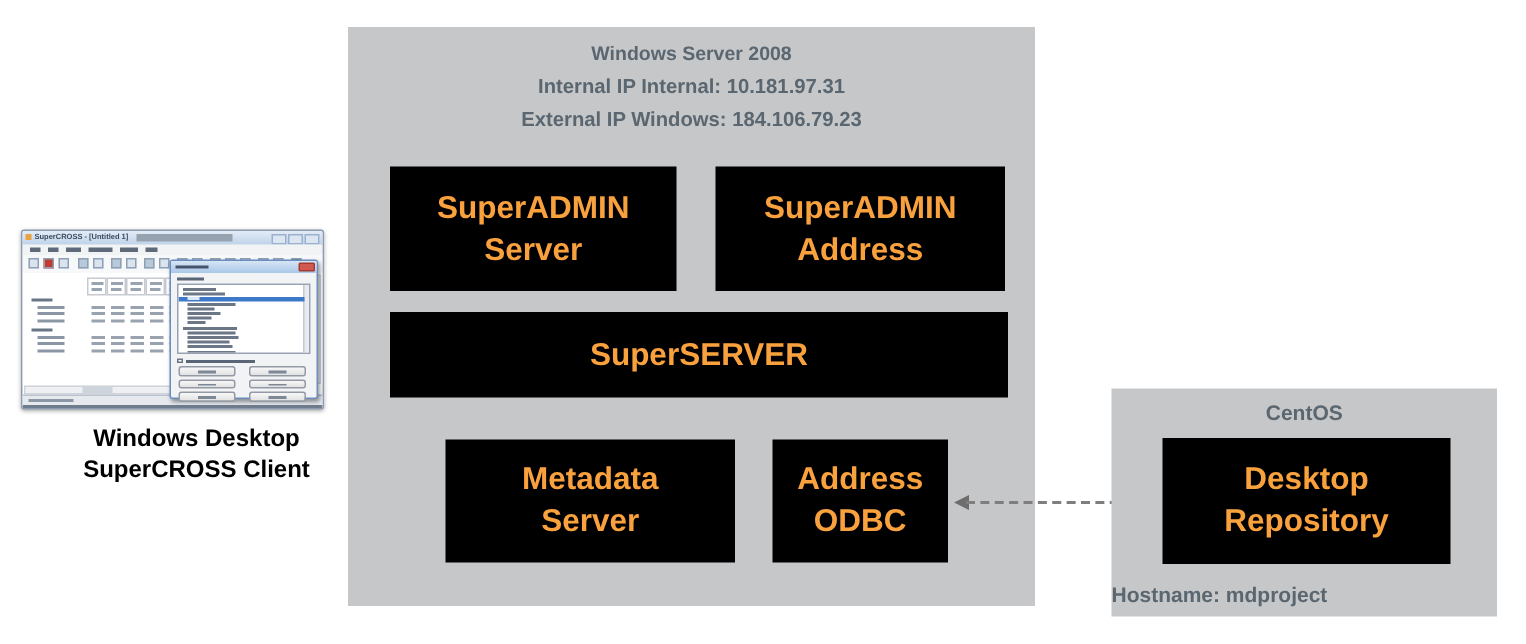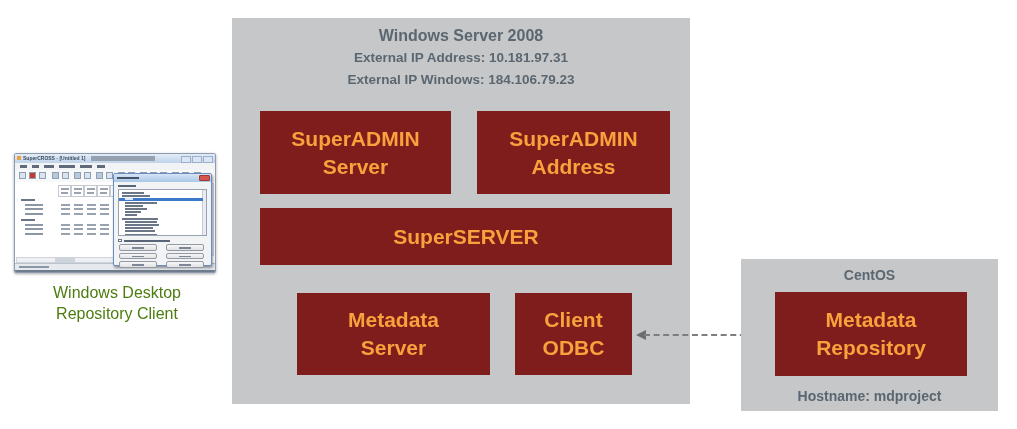--- a/index.html
+++ b/index.html
@@ -5,49 +5,49 @@
   html,body{margin:0;padding:0;background:#fff;}
   .stage{position:relative;width:1017px;height:429px;background:#ffffff;
          font-family:"Liberation Sans",sans-serif;overflow:hidden;}
 
   
   .group{position:absolute;background:#c6c7c9;}
   .group-main{left:232px;top:18px;width:458px;height:386px;}
   .group-centos{left:741px;top:259px;width:257px;height:152px;}
   .group-head{position:absolute;top:7px;left:0;right:0;text-align:center;
               color:#5b6770;font-weight:bold;}
-  .gh-title{font-size:16px;line-height:22px;}
+  .gh-title{font-size:13px;line-height:22px;}
   .gh-line{font-size:13.5px;line-height:22px;}
   .centos-title{position:absolute;top:8px;left:0;right:0;text-align:center;
                 color:#5b6770;font-weight:bold;font-size:14px;}
-  .hostname{position:absolute;bottom:7px;left:0;right:0;text-align:center;
+  .hostname{position:absolute;bottom:7px;left:0;right:0;text-align:left;
             color:#5b6770;font-weight:bold;font-size:14px;}
 
   
-  .panel{position:absolute;background:#7f1d1d;color:#f9a13c;font-weight:bold;
+  .panel{position:absolute;background:#000000;color:#f9a13c;font-weight:bold;
          font-size:21px;line-height:28px;display:flex;align-items:center;
          justify-content:center;text-align:center;padding:0 24px;box-sizing:border-box;}
   .p-sa-server{left:28px;top:93px;width:191px;height:83px;}
   .p-sa-console{left:245px;top:93px;width:193px;height:83px;}
   .p-superserver{left:28px;top:190px;width:412px;height:57px;}
   .p-md-server{left:65px;top:275px;width:193px;height:82px;}
   .p-oracle{left:283px;top:275px;width:117px;height:82px;}
   .p-repo{left:34px;top:33px;width:192px;height:84px;}
 
   
   .arrow{position:absolute;left:636px;top:328px;width:137px;height:14px;}
   .arrow .dash{position:absolute;left:8px;right:8px;top:6px;border-top:2px dashed #7e7e7e;}
   .arrow .head{position:absolute;top:2px;width:0;height:0;
                border-top:5px solid transparent;border-bottom:5px solid transparent;}
   .arrow .head.left{left:0;border-right:10px solid #6d6d6d;}
   .arrow .head.right{right:0;border-left:10px solid #6d6d6d;}
 
   
-  .caption{position:absolute;left:16px;top:282px;width:202px;text-align:center;
-           color:#4d7c0f;font-weight:normal;font-size:16px;line-height:21px;}
+  .caption{position:absolute;left:30px;top:282px;width:202px;text-align:center;
+           color:#000000;font-weight:bold;font-size:16px;line-height:21px;}
 
   
   .shot{position:absolute;left:14px;top:153px;width:202px;height:120px;background:#fff;
         border:1px solid #8d9bb0;border-radius:2px;box-shadow:0 1px 3px rgba(0,0,0,.35);
         box-sizing:border-box;overflow:hidden;}
   .w-title{position:absolute;left:0;top:0;right:0;height:9px;
            background:linear-gradient(#e3ecf7,#bfd3ea);border-bottom:1px solid #a9bcd6;}
   .w-icon{position:absolute;left:2px;top:2px;width:4px;height:4px;background:#e9a23f;}
   .w-title-text{position:absolute;left:8px;top:1px;font-size:5px;color:#3c4a5e;
                 white-space:nowrap;font-weight:bold;}
@@ -238,53 +238,53 @@
           <i></i>
         </span>
       <span class="d-btn" style="left:52px;top:87px">
           <i></i>
         </span>
     </div>
   </div>
 
   <div class="caption">
     <div>Windows Desktop</div>
-    <div>Repository Client</div>
+    <div>SuperCROSS Client</div>
   </div>
 
   <div class="group group-main">
     <div class="group-head">
       <div class="gh-title">Windows Server 2008</div>
-      <div class="gh-line">External IP Address: 10.181.97.31</div>
+      <div class="gh-line">Internal IP Internal: 10.181.97.31</div>
       <div class="gh-line">External IP Windows: 184.106.79.23</div>
     </div>
     <div class="panel p-sa-server">
       <span>SuperADMIN Server</span>
     </div>
     <div class="panel p-sa-console">
       <span>SuperADMIN Address</span>
     </div>
     <div class="panel p-superserver">
       <span>SuperSERVER</span>
     </div>
     <div class="panel p-md-server">
       <span>Metadata Server</span>
     </div>
     <div class="panel p-oracle">
-      <span>Client ODBC</span>
+      <span>Address ODBC</span>
     </div>
   </div>
 
   <div class="arrow">
     <span class="head left"></span>
     <span class="dash"></span>
     <span class="head right"></span>
   </div>
 
   <div class="group group-centos">
     <div class="centos-title">CentOS</div>
     <div class="panel p-repo">
-      <span>Metadata Repository</span>
+      <span>Desktop Repository</span>
     </div>
     <div class="hostname">Hostname: mdproject</div>
   </div>
 
 </div>
 
 </body></html>

